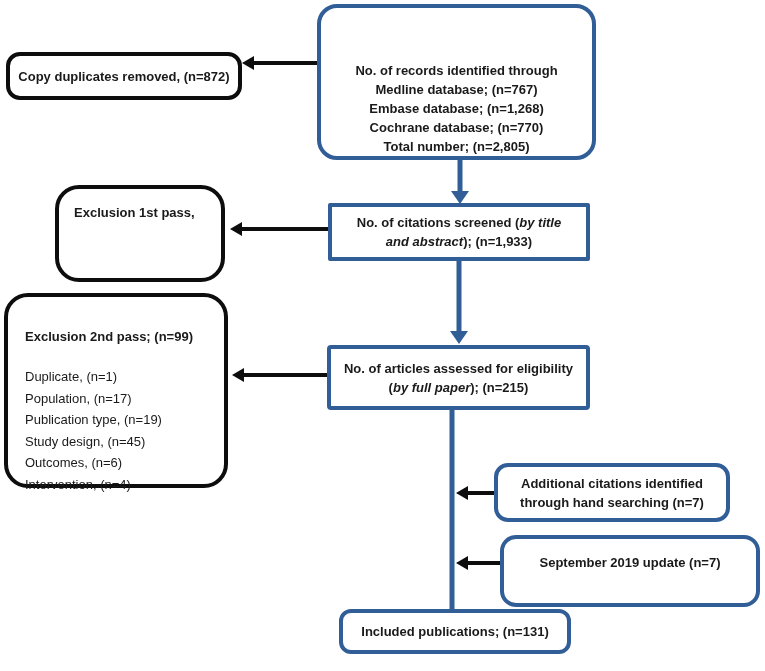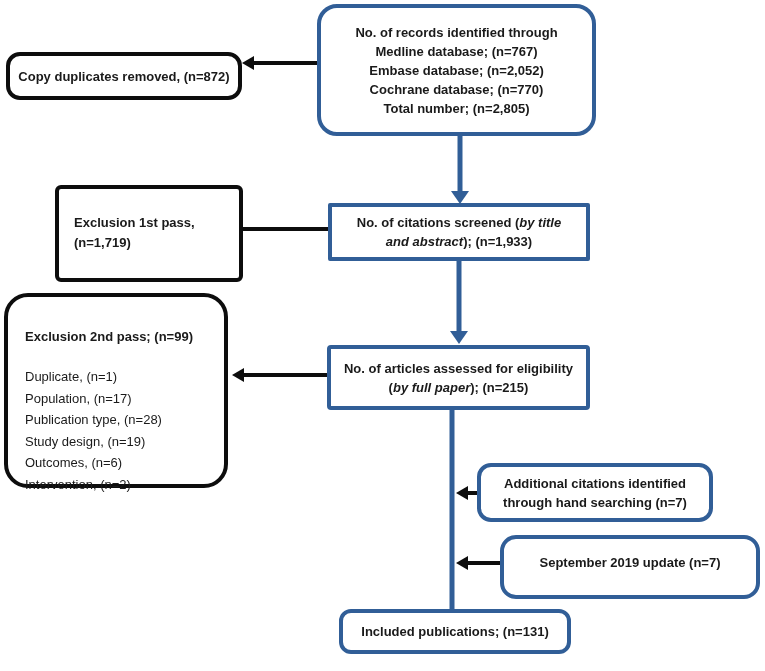--- a/index.html
+++ b/index.html
@@ -21,30 +21,30 @@
   .fill-black{fill:var(--black);}
   .box{
     position:absolute;box-sizing:border-box;background:#fff;
     font-size:13px;font-weight:bold;line-height:19px;
   }
   .blue-box{border:4px solid var(--blue);}
   .black-box{border:4px solid var(--black);}
   .center{display:flex;flex-direction:column;justify-content:center;align-items:center;text-align:center;}
   .t{margin:0;}
   
-  #records{left:317px;top:4px;width:279px;height:132px;border-radius:20px;}
+  #records{left:317px;top:4px;width:279px;height:156px;border-radius:20px;justify-content:flex-end;}
   #duplicates{left:6px;top:52px;width:236px;height:48px;border-radius:14px;}
-  #exclusion1{left:55px;top:185px;width:188px;height:97px;border-radius:6px;
-              padding:24px 15px;line-height:20px;}
+  #exclusion1{left:55px;top:185px;width:170px;height:97px;border-radius:24px;
+              padding:14px 15px;line-height:20px;}
   #screened{left:328px;top:203px;width:262px;height:58px;border-radius:2px;padding:2px 12px;}
   #exclusion2{left:4px;top:293px;width:224px;height:195px;border-radius:24px;
               padding:30px 17px;}
   #eligibility{left:327px;top:345px;width:263px;height:65px;border-radius:4px;padding:2px 12px;}
-  #additional{left:477px;top:463px;width:236px;height:59px;border-radius:14px;}
-  #september{left:500px;top:535px;width:260px;height:64px;border-radius:16px;
+  #additional{left:494px;top:463px;width:236px;height:59px;border-radius:14px;}
+  #september{left:500px;top:535px;width:260px;height:72px;border-radius:16px;
              justify-content:flex-start;padding-top:14px;}
   #included{left:339px;top:609px;width:232px;height:45px;border-radius:12px;}
   .ex2-items{font-weight:normal;margin-top:20px;line-height:21.5px;}
 </style>
 </head>
 <body>
 
 <div class="canvas">
 
   <svg class="connectors" viewBox="0 0 765 671" xmlns="http://www.w3.org/2000/svg">
@@ -78,47 +78,46 @@
     </g>
     <g>
       <line class="stroke-black" x1="500" y1="563" x2="468" y2="563" stroke-width="4"></line>
       <polygon class="fill-black" points="468,556 468,570 456,563"></polygon>
     </g>
   </svg>
 
   <div class="box blue-box center" id="records">
     <div class="t">No. of records identified through</div>
     <div class="t">Medline database; (n=767)</div>
-    <div class="t">Embase database; (n=2,052)</div>
+    <div class="t">Embase database; (n=1,268)</div>
     <div class="t">Cochrane database; (n=770)</div>
     <div class="t">Total number; (n=2,805)</div>
   </div>
 
   <div class="box black-box center" id="duplicates">
     <div class="t">Copy duplicates removed, (n=872)</div>
   </div>
 
   <div class="box black-box" id="exclusion1">
     <div class="t">Exclusion 1st pass,</div>
-    <div class="t">(n=1,719)</div>
   </div>
 
   <div class="box blue-box center" id="screened">
     <p class="t"><span>No. of citations screened (</span><i>by title and abstract</i><span>); (n=1,933)</span></p>
   </div>
 
   <div class="box black-box" id="exclusion2">
     <div class="t">Exclusion 2nd pass; (n=99)</div>
     <div class="ex2-items">
       <div class="t">Duplicate, (n=1)</div>
       <div class="t">Population, (n=17)</div>
-      <div class="t">Publication type, (n=28)</div>
-      <div class="t">Study design, (n=19)</div>
+      <div class="t">Publication type, (n=19)</div>
+      <div class="t">Study design, (n=45)</div>
       <div class="t">Outcomes, (n=6)</div>
-      <div class="t">Intervention, (n=2)</div>
+      <div class="t">Intervention, (n=4)</div>
     </div>
   </div>
 
   <div class="box blue-box center" id="eligibility">
     <p class="t"><span>No. of articles assessed for eligibility (</span><i>by full paper</i><span>); (n=215)</span></p>
   </div>
 
   <div class="box blue-box center" id="additional">
     <div class="t">Additional citations identified</div>
     <div class="t">through hand searching (n=7)</div>

